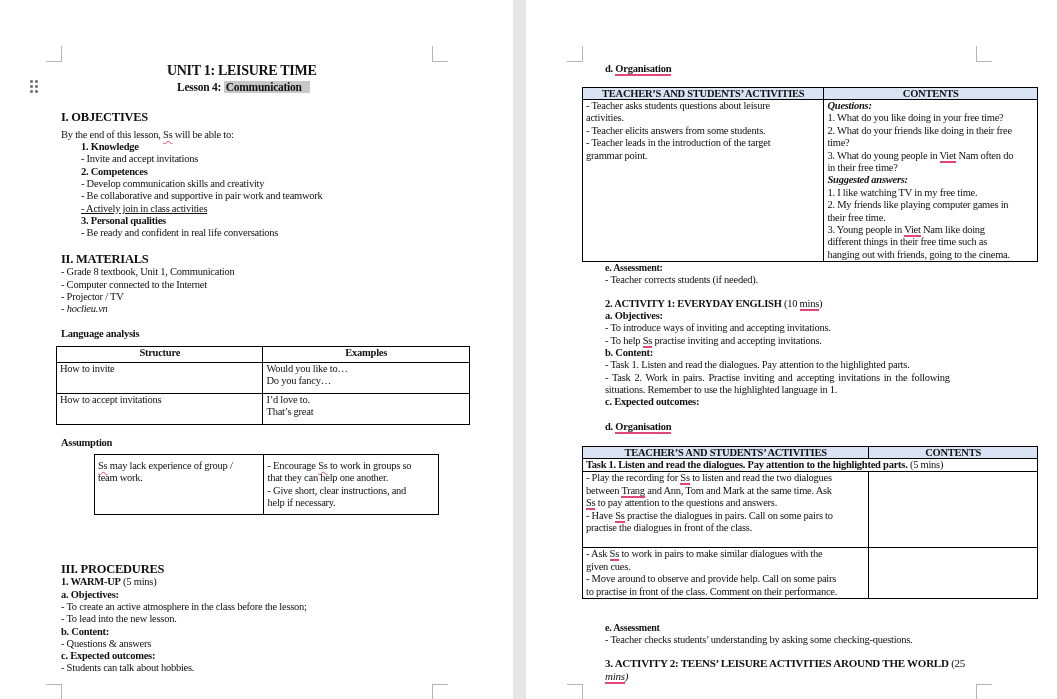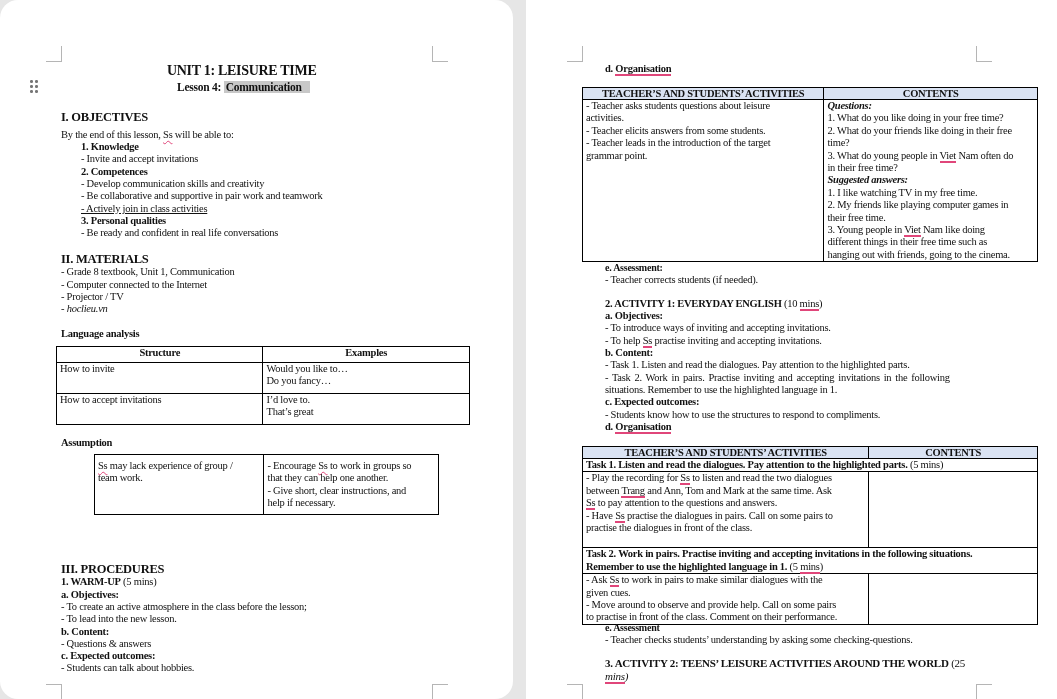--- a/index.html
+++ b/index.html
@@ -1,19 +1,19 @@
 <!DOCTYPE html>
 <html><head>
 <meta charset="utf-8">
 <style>
   * { box-sizing: border-box; margin: 0; padding: 0; }
   html, body { width: 1057px; height: 699px; overflow: hidden; background: #e6e6e6; }
   body { position: relative; font-family: "Liberation Serif", "DejaVu Serif", serif; color: #111; }
   .page { position: absolute; top: 0; height: 699px; background: #fff; overflow: hidden; }
-  #page-left { left: 0; width: 513px; border-radius: 18px; }
+  #page-left { left: 0; width: 513px; }
   #page-right { left: 526px; width: 531px; }
   .corner { position: absolute; width: 16px; height: 16px; border-color: #b5b5b5; border-style: solid; border-width: 0; }
   .abs { position: absolute; white-space: nowrap; font-size: 10.5px; line-height: 12.4px; letter-spacing: -0.25px; }
   .b { font-weight: bold; }
   .i { font-style: italic; }
   .sq { text-decoration: underline wavy #e0467a; text-decoration-thickness: 1px; text-underline-offset: 2px; }
   .sq2 { border-bottom: 2px solid #e0467a; }
   table { border-collapse: collapse; position: absolute; font-size: 10.5px; line-height: 12.4px; letter-spacing: -0.25px; }
   td, th { border: 1px solid #000; vertical-align: top; padding: 0 3px; font-weight: normal; text-align: left; }
   th { text-align: center; font-weight: bold; }
@@ -172,21 +172,20 @@
 
   <div class="abs" style="left:79px;top:298px;"><span class="b">2. ACTIVITY 1: EVERYDAY ENGLISH</span><span> (10 </span><span class="sq2">mins</span><span>)</span></div>
   <div class="abs b" style="left:79px;top:310px;">a. Objectives:</div>
   <div class="abs" style="left:79px;top:322px;">- To introduce ways of inviting and accepting invitations.</div>
   <div class="abs" style="left:79px;top:335px;"><span>- To help </span><span class="sq2">Ss</span><span> practise inviting and accepting invitations.</span></div>
   <div class="abs b" style="left:79px;top:347px;">b. Content:</div>
   <div class="abs" style="left:79px;top:359px;">- Task 1. Listen and read the dialogues. Pay attention to the highlighted parts.</div>
   <div class="abs" style="left:79px;top:372px;word-spacing:1.5px;">- Task 2. Work in pairs. Practise inviting and accepting invitations in the following</div>
   <div class="abs" style="left:79px;top:384px;">situations. Remember to use the highlighted language in 1.</div>
   <div class="abs b" style="left:79px;top:396px;">c. Expected outcomes:</div>
-  <div class="abs" style="left:79px;top:409px;">- Students know how to use the structures to respond to compliments.</div>
   <div class="abs b" style="left:79px;top:421px;"><span>d. </span><span class="sq2">Organisation</span></div>
 
   <table class="thick" style="left:56px;top:446px;width:456px;">
     <colgroup>
         <col style="width:287px">
         <col style="width:169px">
       </colgroup>
     <tbody>
         <tr class="hdrblue" style="height:12px;">
       <th style="line-height:11px;">TEACHER’S AND STUDENTS’ ACTIVITIES</th>
@@ -199,26 +198,20 @@
       <td>
         <div><span>- Play the recording for </span><span class="sq2">Ss</span><span> to listen and read the two dialogues</span></div>
         <div><span>between </span><span class="sq2">Trang</span><span> and Ann, Tom and Mark at the same time. Ask</span></div>
         <div><span class="sq2">Ss</span><span> to pay attention to the questions and answers.</span></div>
         <div><span>- Have </span><span class="sq2">Ss</span><span> practise the dialogues in pairs. Call on some pairs to</span></div>
         <div>practise the dialogues in front of the class.</div>
       </td>
       <td></td>
     </tr>
     <tr>
-      <td colspan="2">
-        <div class="b">Task 2. Work in pairs. Practise inviting and accepting invitations in the following situations.</div>
-        <div><span class="b">Remember to use the highlighted language in 1.</span><span> (5 </span><span class="sq2">mins</span><span>)</span></div>
-      </td>
-    </tr>
-    <tr>
       <td>
         <div><span>- Ask </span><span class="sq2">Ss</span><span> to work in pairs to make similar dialogues with the</span></div>
         <div>given cues.</div>
         <div>- Move around to observe and provide help. Call on some pairs</div>
         <div>to practise in front of the class. Comment on their performance.</div>
       </td>
       <td></td>
     </tr>
   </tbody>
     </table>

